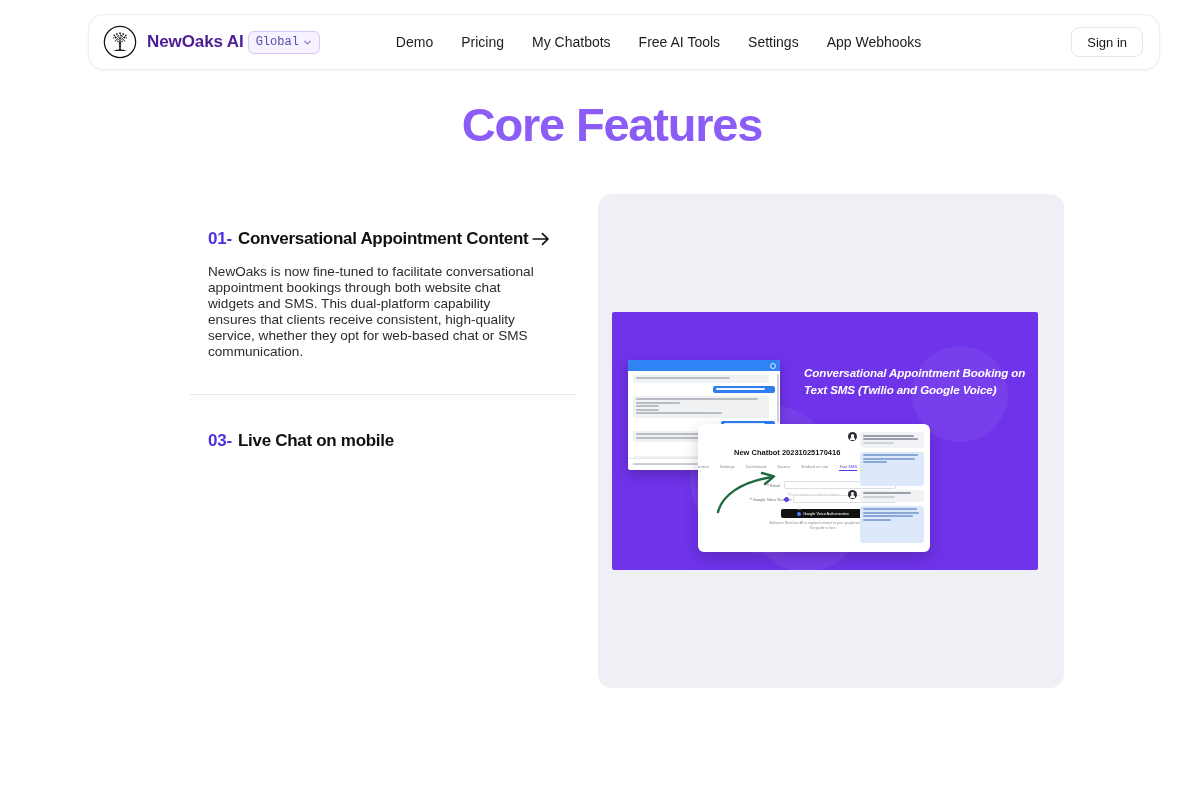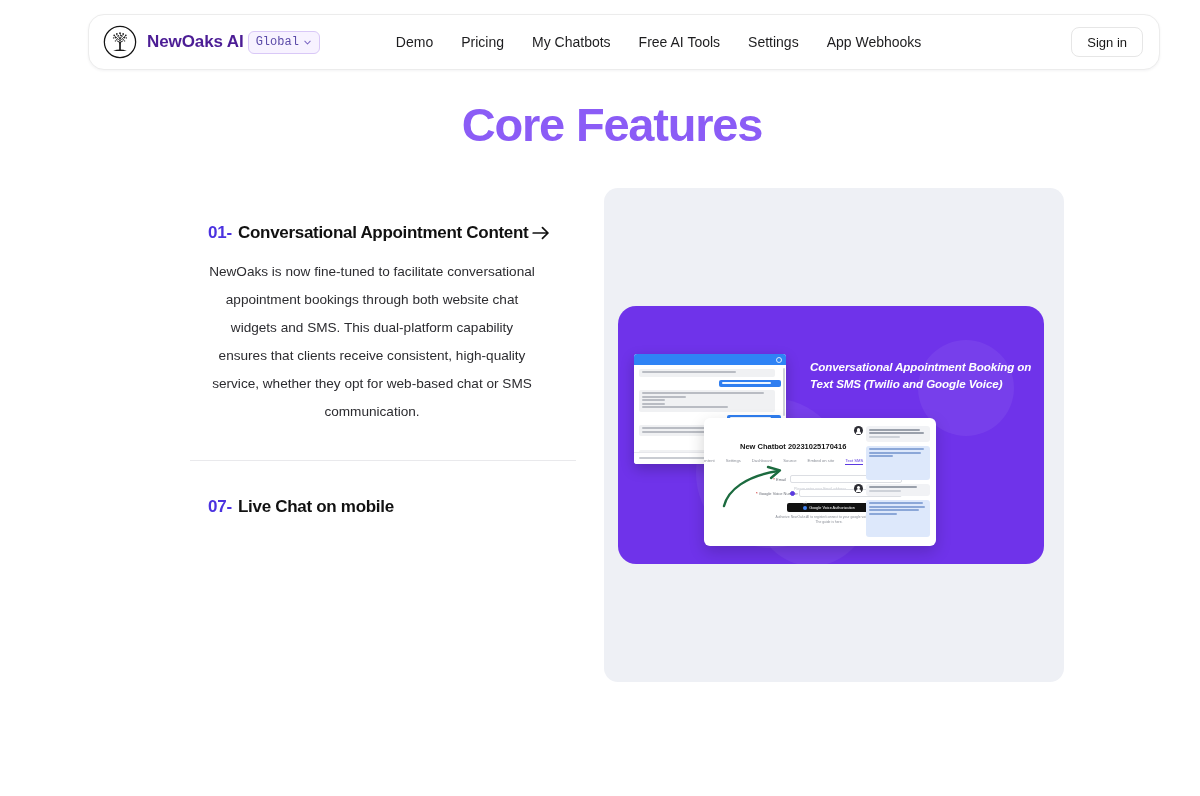--- a/index.html
+++ b/index.html
@@ -146,26 +146,26 @@
     font-size: 47px;
     line-height: 56px;
     font-weight: 800;
     letter-spacing: -1.2px;
     color: #8b5cf6;
   }
 
   
   .content {
     position: absolute;
-    top: 188px;
+    top: 194px;
     left: 190px;
     width: 874px;
     height: 494px;
     display: flex;
-    gap: 28px;
+    gap: 22px;
   }
 
   
   .features {
     width: 386px;
     flex: 0 0 386px;
   }
 
   .feature {
     border-bottom: 1px solid #e9e9ec;
@@ -206,44 +206,43 @@
     margin-right: 24px;
     width: 22px;
     height: 22px;
     display: block;
     flex: 0 0 22px;
   }
 
   .feature-body {
     padding: 14px 40px 34px 18px;
     font-size: 13.6px;
-    line-height: 28px;
+    line-height: 16px;
     color: #2c2c30;
-    text-align: center;
   }
 
   .feature.collapsed .feature-head { padding-bottom: 36px; }
 
   
   .showcase {
     flex: 1 1 auto;
     background: #eef0f5;
     border-radius: 14px;
     position: relative;
     overflow: hidden;
   }
 
   .promo {
     position: absolute;
     left: 14px;
     top: 118px;
     width: 426px;
     height: 258px;
     background: #6f33ea;
-    border-radius: 18px;
+    border-radius: 2px;
     overflow: hidden;
   }
 
   .promo-blob {
     position: absolute;
     border-radius: 50%;
     background: rgba(255,255,255,0.06);
   }
   .blob-a { width: 150px; height: 150px; left: 78px; top: 92px; }
   .blob-b { width: 112px; height: 112px; left: 138px; top: 148px; }
@@ -464,21 +463,21 @@
           <svg class="feature-arrow" viewBox="0 0 24 24">
             <path d="M3.5 12 H19.5 M13.6 6.1 L19.6 12 L13.6 17.9" fill="none" stroke="#111111" stroke-width="1.9" stroke-linecap="round" stroke-linejoin="round"></path>
           </svg>
         </div>
         <div class="feature-body">NewOaks is now fine-tuned to facilitate conversational appointment bookings through both website chat widgets and SMS. This dual-platform capability ensures that clients receive consistent, high-quality service, whether they opt for web-based chat or SMS communication.</div>
       </div>
 
 
       <div class="feature collapsed">
         <div class="feature-head">
-          <span class="feature-num">07-</span>
+          <span class="feature-num">03-</span>
           <span class="feature-title">Live Chat on mobile</span>
         </div>
       </div>
 
 
     </div>
 
     <div class="showcase">
       <div class="promo">
 

